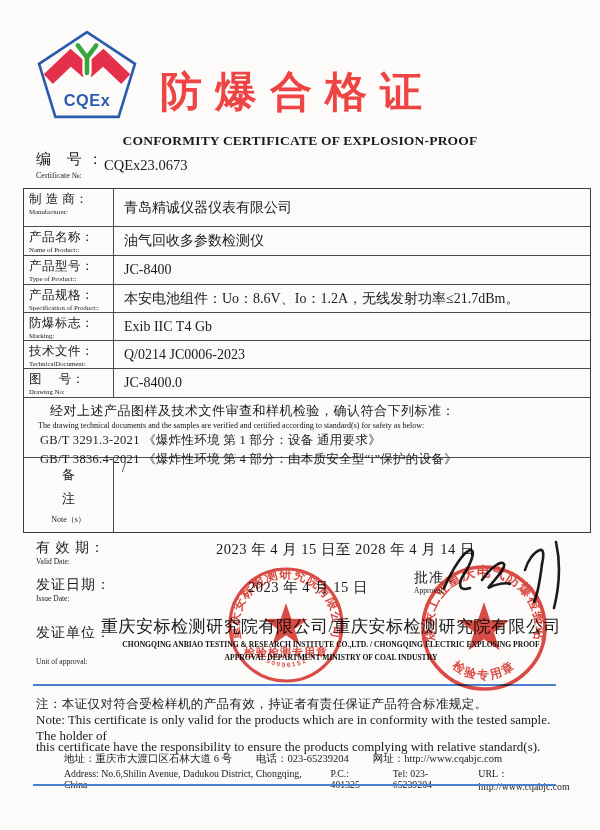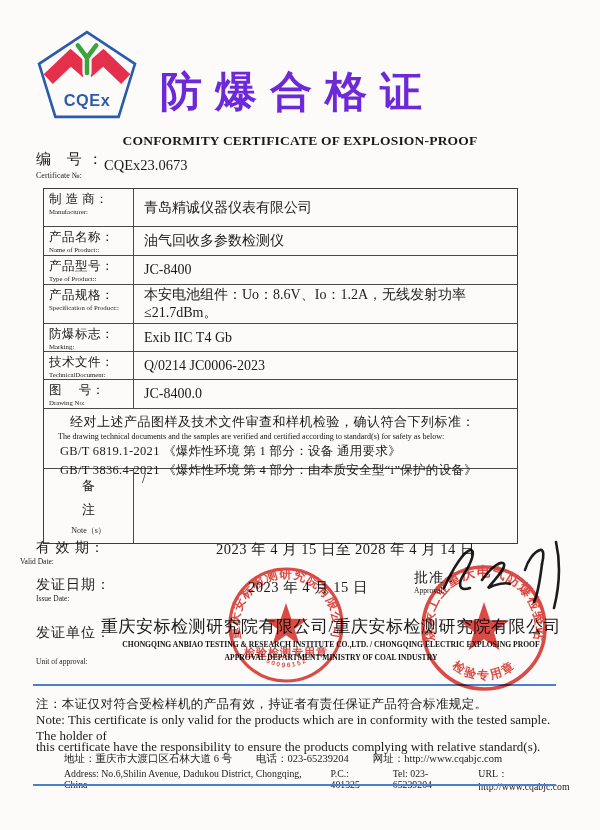--- a/index.html
+++ b/index.html
@@ -2,30 +2,30 @@
 <html><head>
 <meta charset="utf-8">
 <style>
   * { margin:0; padding:0; box-sizing:border-box; }
   body { background:#ffffff; font-family:"Liberation Serif","DejaVu Serif",serif; }
   .page { position:relative; width:600px; height:830px; background:#fdfbfa; overflow:hidden; color:#1a1a1a; }
 
   
   .logo { position:absolute; left:36px; top:30px; width:102px; height:90px; }
   .title-cn { position:absolute; left:160px; top:64px; font-size:42px; font-weight:bold;
-              letter-spacing:13px; color:#6d28d9; font-family:"Liberation Sans","DejaVu Sans",sans-serif; }
+              letter-spacing:13px; color:#ef4444; font-family:"Liberation Sans","DejaVu Sans",sans-serif; }
   .title-en { position:absolute; left:0; top:133px; width:600px; text-align:center;
               font-size:13.5px; font-weight:bold; letter-spacing:.2px; }
 
   .certno-cn { position:absolute; left:36px; top:150px; font-size:15px; letter-spacing:6px; }
   .certno-en { position:absolute; left:36px; top:171px; font-size:8px; color:#222; }
   .certno-val { position:absolute; left:104px; top:157px; font-size:14.5px; }
 
   
-  .cert-table { position:absolute; left:43px; top:188px; width:475px; border:1.4px solid #3d3d3d; background:transparent; }
+  .cert-table { position:absolute; left:23px; top:188px; width:568px; border:1.4px solid #3d3d3d; background:transparent; }
   .trow { display:flex; border-bottom:1px solid #4a4a4a; }
   .tlabel { width:90px; border-right:1px solid #4a4a4a; padding:2px 3px 1px 5px; }
   .tlabel .cn { font-size:12.5px; letter-spacing:.5px; }
   .tlabel .en { font-size:6.8px; color:#222; }
   .tvalue { flex:1; display:flex; align-items:center; padding:1px 6px 1px 10px; font-size:14px; }
   .statement { border-bottom:1px solid #4a4a4a; padding:4px 6px 3px 6px; height:60px; }
   .st-cn { font-size:13px; padding-left:20px; letter-spacing:.5px; }
   .st-en { font-size:8px; padding-left:8px; margin-top:1px; color:#111; }
   .st-std { font-size:12.5px; padding-left:10px; margin-top:2px; letter-spacing:.3px; }
   .noterow { display:flex; height:74px; }
@@ -124,36 +124,36 @@
       <div class="tlabel">
         <div class="cn">图　 号：</div>
         <div class="en">Drawing No:</div>
       </div>
       <div class="tvalue">JC-8400.0</div>
     </div>
 
     <div class="statement">
       <div class="st-cn">经对上述产品图样及技术文件审查和样机检验，确认符合下列标准：</div>
       <div class="st-en">The drawing technical documents and the samples are verified and certified according to standard(s) for safety as below:</div>
-      <div class="st-std">GB/T 6819.1-2021 《爆炸性环境  第 1 部分：设备  通用要求》</div>
+      <div class="st-std">GB/T 3291.3-2021 《爆炸性环境  第 1 部分：设备  通用要求》</div>
       <div class="st-std">GB/T 3836.4-2021 《爆炸性环境  第 4 部分：由本质安全型“i”保护的设备》</div>
     </div>
 
     <div class="noterow">
       <div class="notelabel">
         <div class="cn">备</div>
         <div class="cn">注</div>
         <div class="en">Note（s）</div>
       </div>
       <div class="notevalue">/</div>
     </div>
   </div>
 
   <div class="flabel-cn" style="left:36px; top:539px;">有 效 期：</div>
-  <div class="flabel-en" style="left:20px; top:557px;">Valid Date:</div>
+  <div class="flabel-en" style="left:36px; top:557px;">Valid Date:</div>
   <div class="fvalue" style="left:216px; top:540px;">2023 年 4 月 15 日至 2028 年 4 月 14 日</div>
 
   <div class="flabel-cn" style="left:36px; top:576px;">发证日期：</div>
   <div class="flabel-en" style="left:36px; top:594px;">Issue Date:</div>
   <div class="fvalue" style="left:248px; top:578px;">2023 年 4 月 15 日</div>
 
   <div class="flabel-cn" style="left:414px; top:569px;">批准：</div>
   <div class="flabel-en" style="left:414px; top:586px;">Approval:</div>
 
   <div class="flabel-cn" style="left:36px; top:624px;">发证单位：</div>

